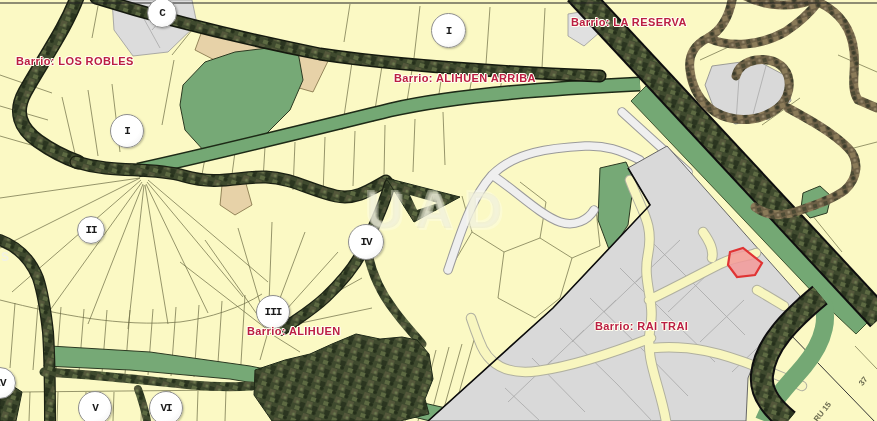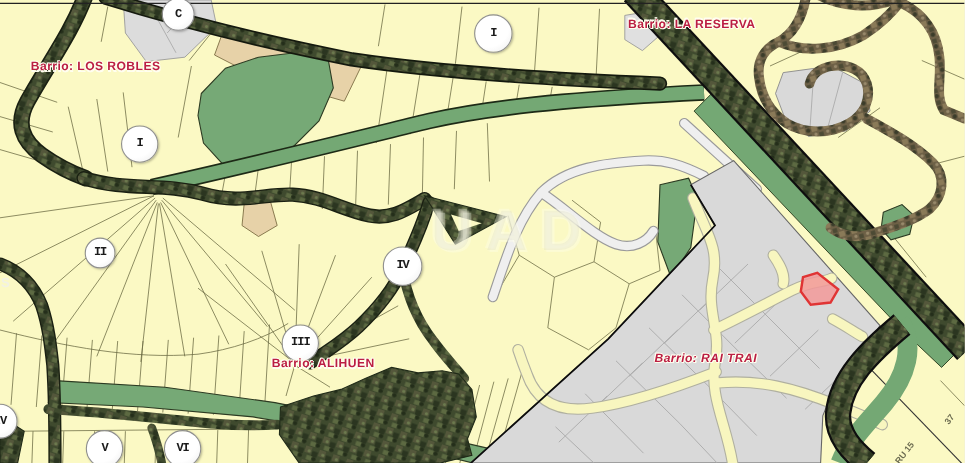--- a/index.html
+++ b/index.html
@@ -27,21 +27,20 @@
     transform:rotate(-52deg);transform-origin:left top;white-space:nowrap;z-index:20;
   }
   .road-letter{
     position:absolute;font:bold 12px "Liberation Sans",sans-serif;color:#f2f2e4;z-index:20;
   }
   .watermark{
     position:absolute;left:366px;top:180px;z-index:15;pointer-events:none;
     font:bold 52px "Liberation Sans",sans-serif;letter-spacing:12px;
     color:rgba(150,150,110,.10);
     text-shadow:0 0 2px rgba(255,255,240,.55),2px 2px 0 rgba(255,255,235,.35),-2px -2px 0 rgba(255,255,235,.35);
-    margin-left:26px;
   }
 </style>
 </head>
 <body>
 
 <div class="map-viewport">
 
 <svg width="877" height="421" viewBox="0 0 877 421">
   <defs>
     <pattern id="aerial" width="13" height="13" patternUnits="userSpaceOnUse" patternTransform="rotate(18)">
@@ -162,24 +161,25 @@
   <g stroke="#202a18" stroke-width="1">
     <polygon points="255,370 285,360 310,354 332,344 356,334 380,339 402,337 417,340 429,354 433,379 425,399 429,414 400,421 272,421 254,395" fill="url(#aerial)"></polygon>
     <polygon points="0,378 22,392 16,421 0,421" fill="url(#aerial)"></polygon>
     <path d="M386,178L460,197L414,222Z" fill="url(#aerial)"></path>
     <path d="M410,195L438,203L417,210Z" fill="#fbf9c4" stroke="none"></path>
   </g>
 
   <path d="M0,3L877,3" stroke="#222" stroke-width="1.2" fill="none"></path>
 </svg>
 
-  <div class="barrio-label" style="left:28px;top:55px;">Barrio: LOS ROBLES</div>
+  <div class="barrio-label" style="left:16px;top:55px;">Barrio: LOS ROBLES</div>
+  <div class="barrio-label" style="left:394px;top:72px;">Barrio: ALIHUEN ARRIBA</div>
   <div class="barrio-label" style="left:571px;top:16px;">Barrio: LA RESERVA</div>
   <div class="barrio-label" style="left:247px;top:325px;">Barrio: ALIHUEN</div>
-  <div class="barrio-label" style="left:595px;top:320px;font-style:italic;">Barrio: RAI TRAI</div>
+  <div class="barrio-label" style="left:595px;top:320px;">Barrio: RAI TRAI</div>
 
   <div class="zone-marker" style="left:147px;top:-2px;width:28px;height:28px;">C</div>
   <div class="zone-marker" style="left:431px;top:13px;width:33px;height:33px;">I</div>
   <div class="zone-marker" style="left:110px;top:114px;width:32px;height:32px;">I</div>
   <div class="zone-marker" style="left:77px;top:216px;width:26px;height:26px;">II</div>
   <div class="zone-marker" style="left:256px;top:295px;width:32px;height:32px;">III</div>
   <div class="zone-marker" style="left:348px;top:224px;width:34px;height:34px;">IV</div>
   <div class="zone-marker" style="left:-16px;top:367px;width:30px;height:30px;">IV</div>
   <div class="zone-marker" style="left:78px;top:391px;width:32px;height:32px;">V</div>
   <div class="zone-marker" style="left:149px;top:391px;width:32px;height:32px;">VI</div>

